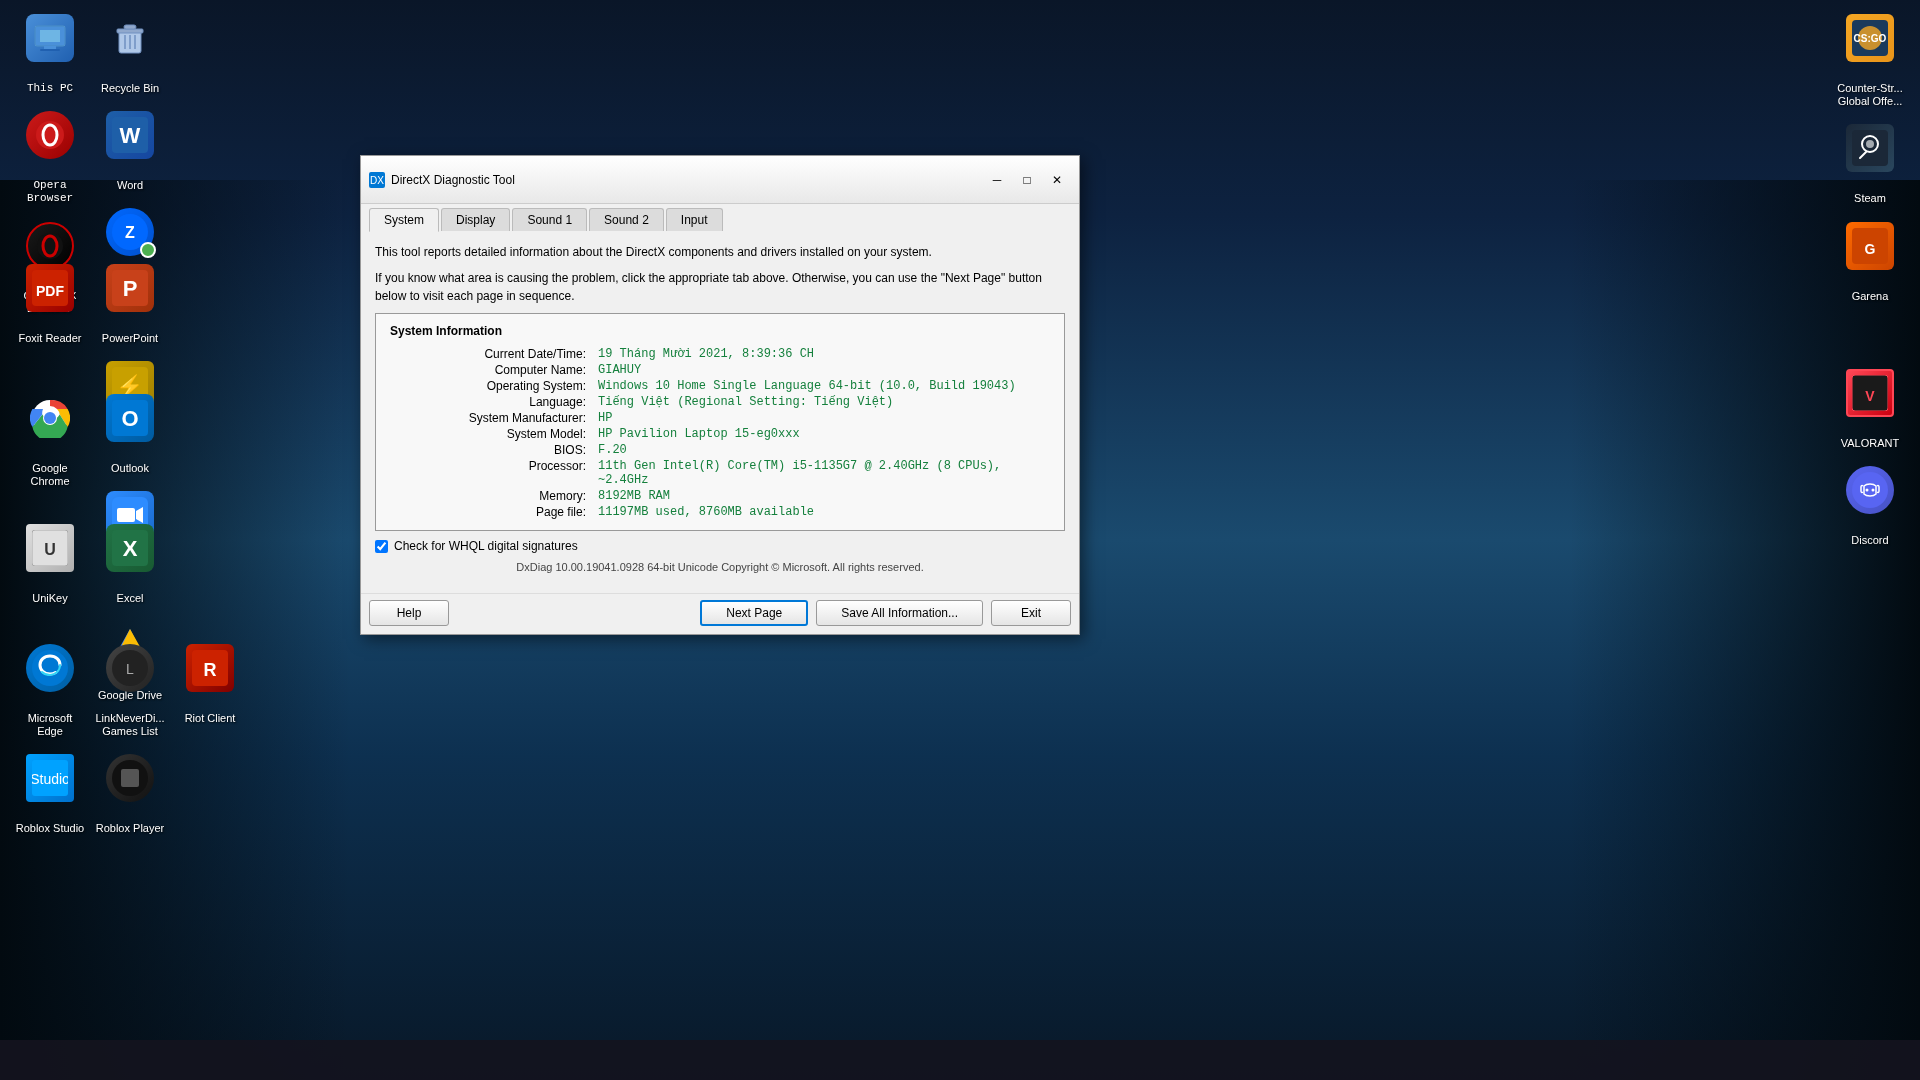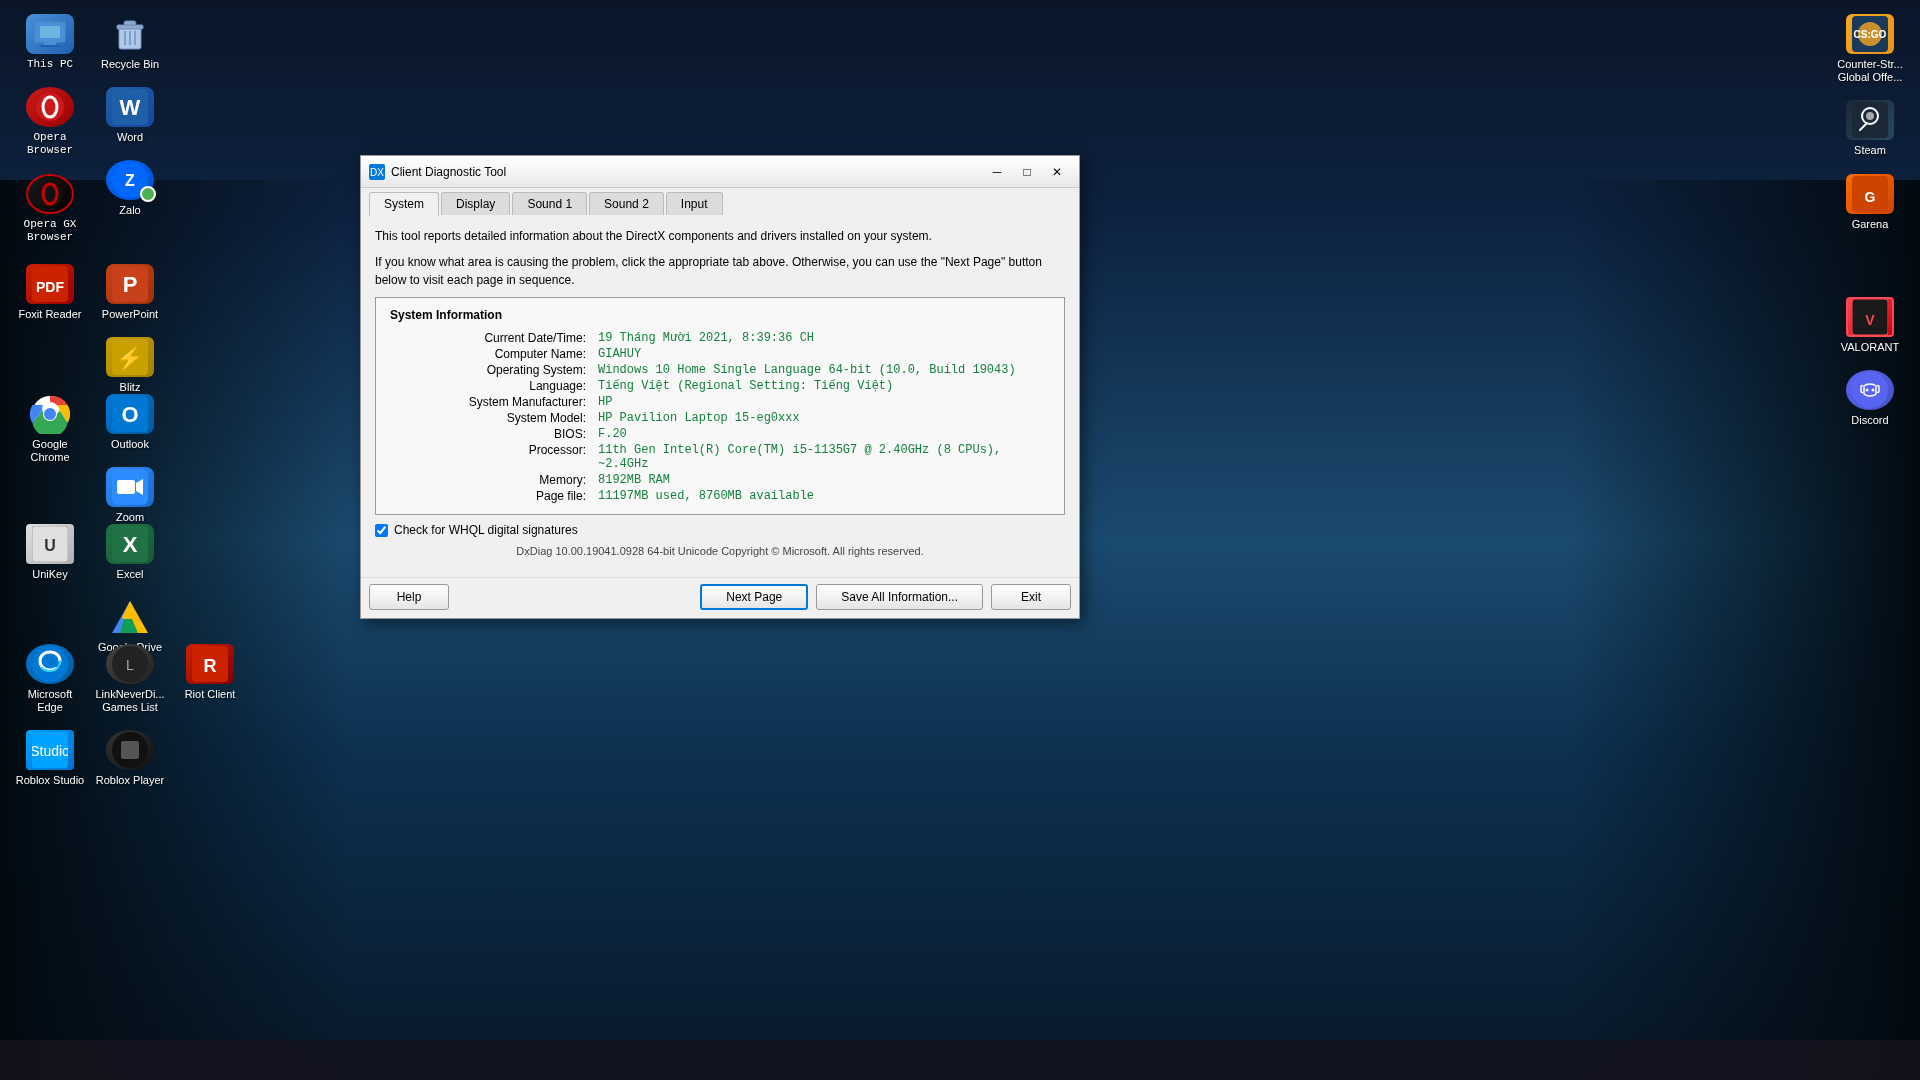--- a/index.html
+++ b/index.html
@@ -63,28 +63,28 @@
       flex-direction: column;
       align-items: center;
       width: 80px;
       cursor: pointer;
       padding: 4px;
       border-radius: 4px;
     }
 
     .icon-img {
       width: 48px;
-      height: 40px;
+      height: 48px;
       display: flex;
       align-items: center;
       justify-content: center;
       border-radius: 8px;
       font-size: 28px;
       position: relative;
-      margin-bottom: 4px;
+      margin-bottom: 20px;
     }
 
     .icon-label {
       color: white;
       font-size: 11px;
       text-align: center;
       text-shadow: 1px 1px 2px rgba(0,0,0,0.9);
       line-height: 1.2;
       word-break: break-word;
     }
@@ -119,21 +119,21 @@
       border: 1px solid #999;
       box-shadow: 4px 4px 15px rgba(0,0,0,0.5);
       z-index: 6;
     }
 
     .window-titlebar {
       display: flex;
       align-items: center;
       background: linear-gradient(180deg, #ffffff 0%, #e8e8e8 100%);
       padding: 4px 8px;
-      height: 32px;
+      height: 48px;
       border-bottom: 1px solid #ccc;
     }
 
     .window-title-icon {
       width: 16px;
       height: 16px;
       margin-right: 6px;
       display: flex;
       align-items: center;
       justify-content: center;
@@ -623,21 +623,21 @@
 <div class="dialog-overlay">
   <div class="dxtool-window">
 
     <div class="window-titlebar">
       <div class="window-title-icon">
         <svg width="16" height="16" viewBox="0 0 16 16">
             <rect width="16" height="16" rx="2" fill="#0078d4"></rect>
             <text x="8" y="12" text-anchor="middle" font-size="10" fill="white" font-family="Arial">DX</text>
           </svg>
       </div>
-      <span class="window-title-text">Client Diagnostic Tool</span>
+      <span class="window-title-text">DirectX Diagnostic Tool</span>
       <div class="window-controls">
         <button class="win-btn">─</button>
         <button class="win-btn">□</button>
         <button class="win-btn close">✕</button>
       </div>
     </div>
 
     <div class="tabs-bar">
       <div class="tab active">System</div>
       <div class="tab">Display</div>

